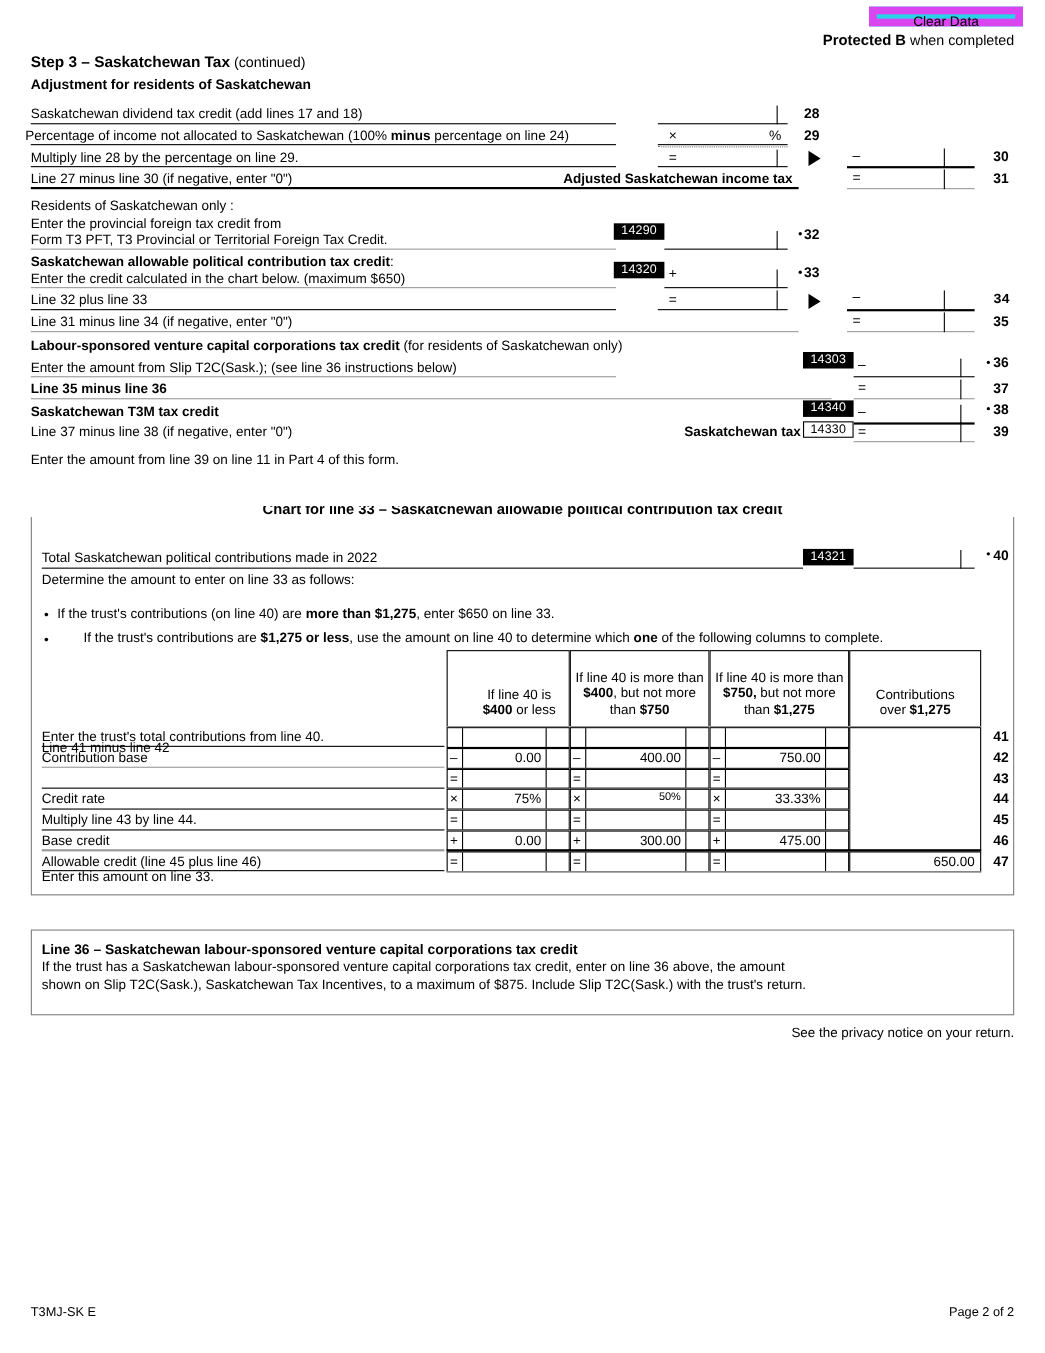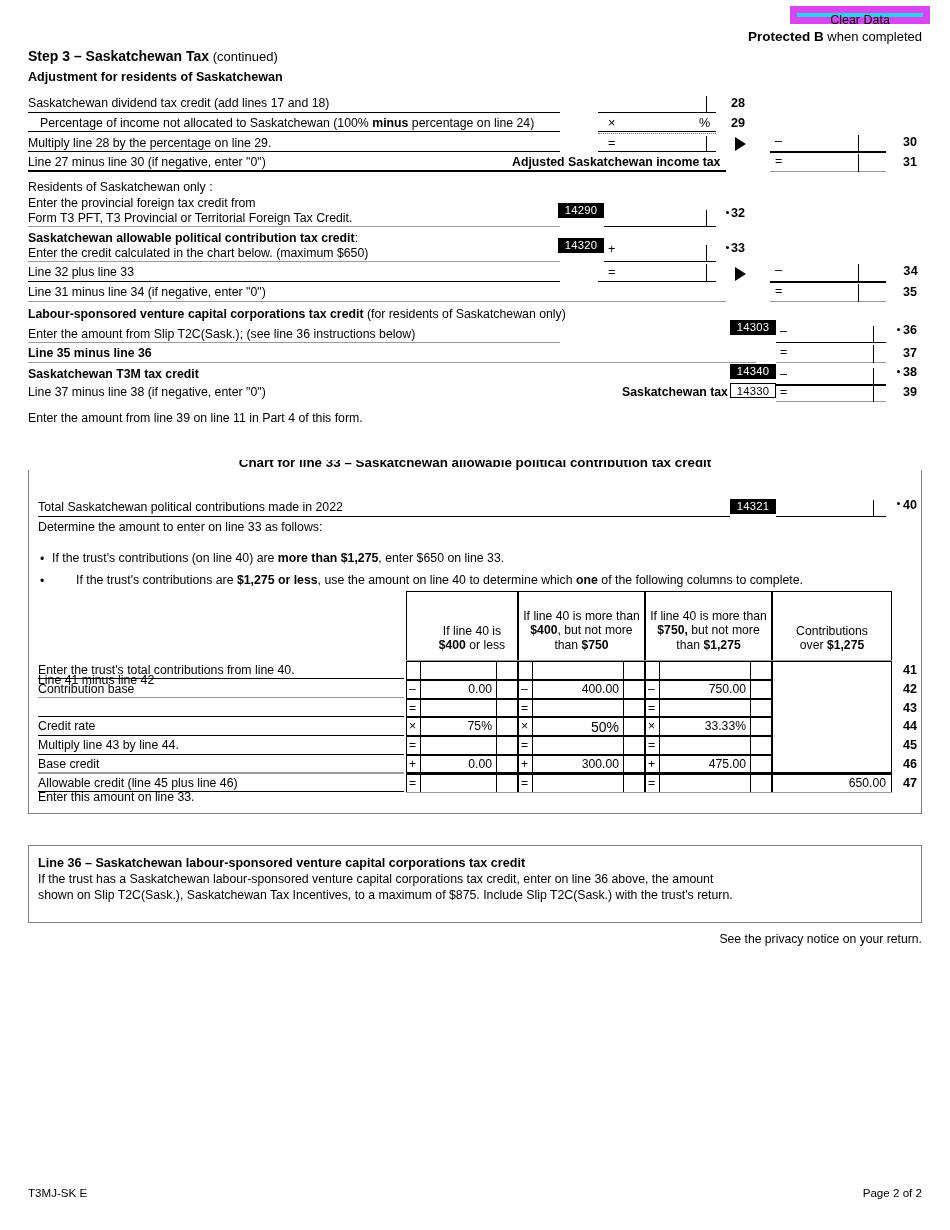--- a/index.html
+++ b/index.html
@@ -87,21 +87,21 @@
   </div>
   <div id="adjhead">Adjustment for residents of Saskatchewan</div>
 
   <div class="lbl" style="left:28px;top:96px;">Saskatchewan dividend tax credit (add lines 17 and 18)</div>
   <div class="rule" style="left:28px;top:112px;width:532px;"></div>
   <div class="rule" style="left:598px;top:112px;width:118px;"></div>
   <div class="vrule" style="left:706px;top:96px;height:17px;"></div>
   <div class="lnum" style="left:731px;top:96px;">28</div>
   <div class="abs" style="left:600px;top:96px;width:104px;height:15px;"></div>
 
-  <div class="lbl" style="left:40px;top:116px;">
+  <div class="lbl" style="left:23px;top:116px;">
     <span>Percentage of income not allocated to Saskatchewan (100% </span><span class="b">minus</span><span> percentage on line 24)</span>
   </div>
   <div class="rule" style="left:28px;top:131px;width:532px;"></div>
   <div class="rule" style="left:598px;top:131px;width:118px;"></div>
   <div class="op" style="left:608px;top:116px;">×</div>
   <div class="op" style="left:699px;top:116px;">%</div>
   <div class="lnum" style="left:731px;top:116px;">29</div>
   <div class="abs" style="left:622px;top:116px;width:72px;height:15px;"></div>
 
   <div class="lbl" style="left:28px;top:136px;">Multiply line 28 by the percentage on line 29.</div>
@@ -317,21 +317,21 @@
       <div class="lnum" style="left:903px;top:719.4px;">44</div>
       <div class="cell-b" style="left:406px;top:717.4px;width:112px;height:18.8px;"></div>
       <div class="vrule" style="left:420px;top:718.4px;height:16.8px;width:1px;"></div>
       <div class="vrule" style="left:496px;top:718.4px;height:16.8px;width:1px;"></div>
       <div class="op" style="left:409px;top:719.4px;font-size:12.2px;">×</div>
       <div class="abs" style="left:420px;top:719.4px;width:72px;text-align:right;font-size:12.2px;">75%</div>
       <div class="cell-b" style="left:518px;top:717.4px;width:127px;height:18.8px;"></div>
       <div class="vrule" style="left:532px;top:718.4px;height:16.8px;width:1px;"></div>
       <div class="vrule" style="left:623px;top:718.4px;height:16.8px;width:1px;"></div>
       <div class="op" style="left:521px;top:719.4px;font-size:12.2px;">×</div>
-      <div class="abs" style="left:532px;top:719.4px;width:87px;text-align:right;font-size:14px;">50%</div>
+      <div class="abs" style="left:532px;top:719.4px;width:87px;text-align:right;font-size:10px;">50%</div>
       <div class="cell-b" style="left:645px;top:717.4px;width:127px;height:18.8px;"></div>
       <div class="vrule" style="left:659px;top:718.4px;height:16.8px;width:1px;"></div>
       <div class="vrule" style="left:750px;top:718.4px;height:16.8px;width:1px;"></div>
       <div class="op" style="left:648px;top:719.4px;font-size:12.2px;">×</div>
       <div class="abs" style="left:659px;top:719.4px;width:87px;text-align:right;font-size:12.2px;">33.33%</div>
       <div class="lbl" style="left:38px;top:738.2px;">Multiply line 43 by line 44.</div>
       <div class="rule" style="left:38px;top:753.5px;width:366px;"></div>
       <div class="lnum" style="left:903px;top:738.2px;">45</div>
       <div class="cell-b" style="left:406px;top:736.2px;width:112px;height:18.8px;"></div>
       <div class="vrule" style="left:420px;top:737.2px;height:16.8px;width:1px;"></div>

